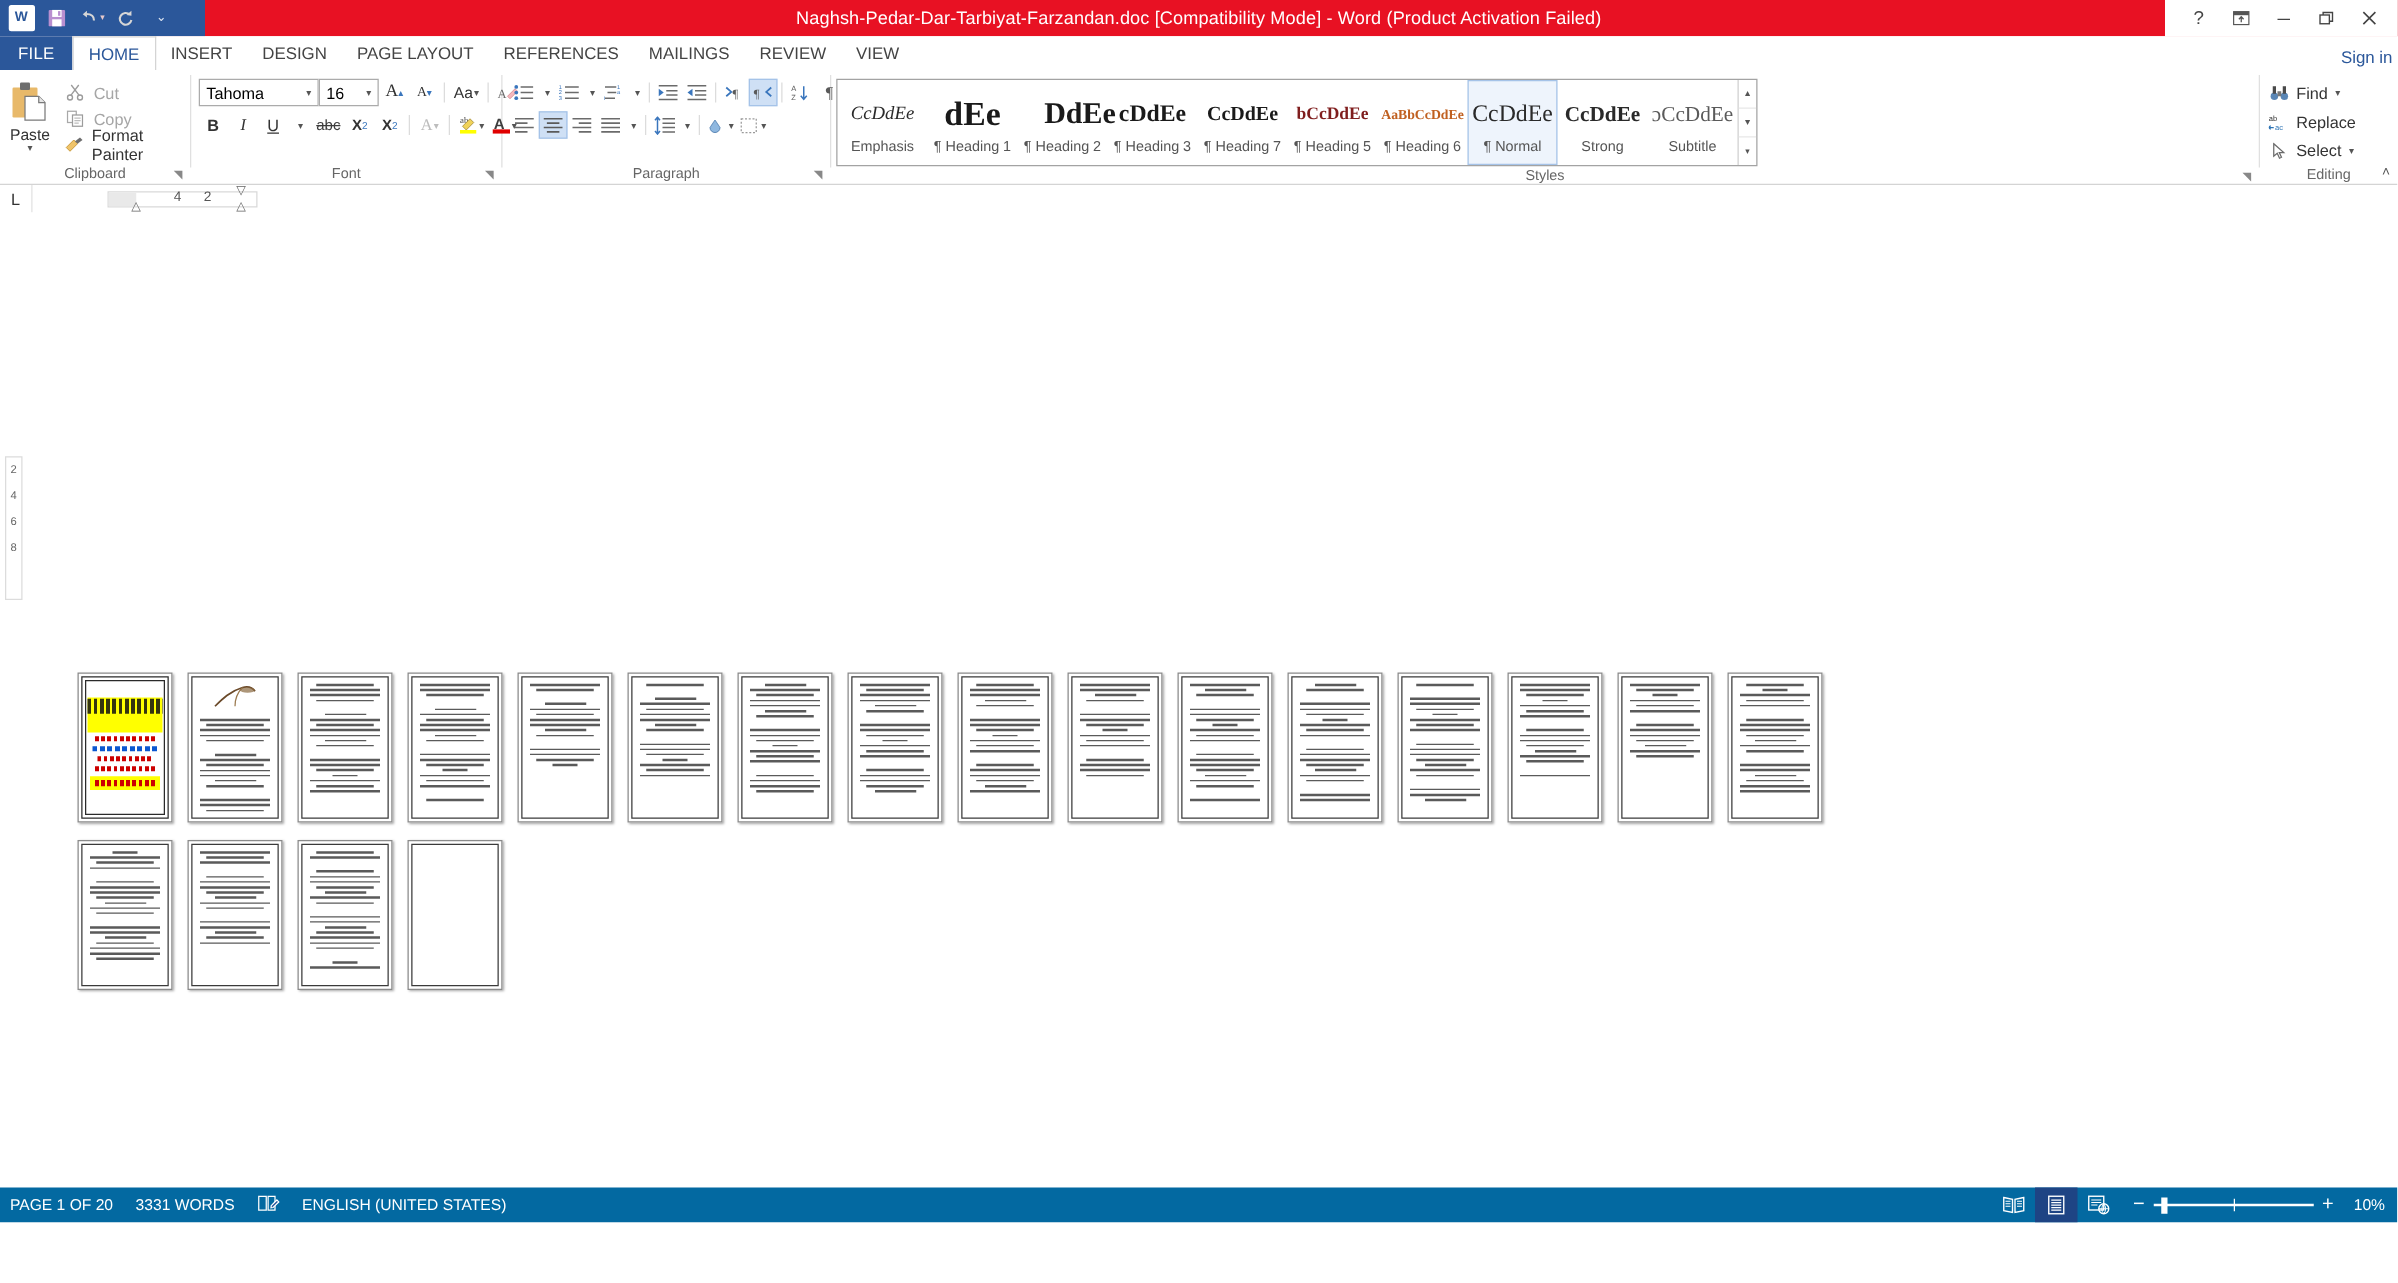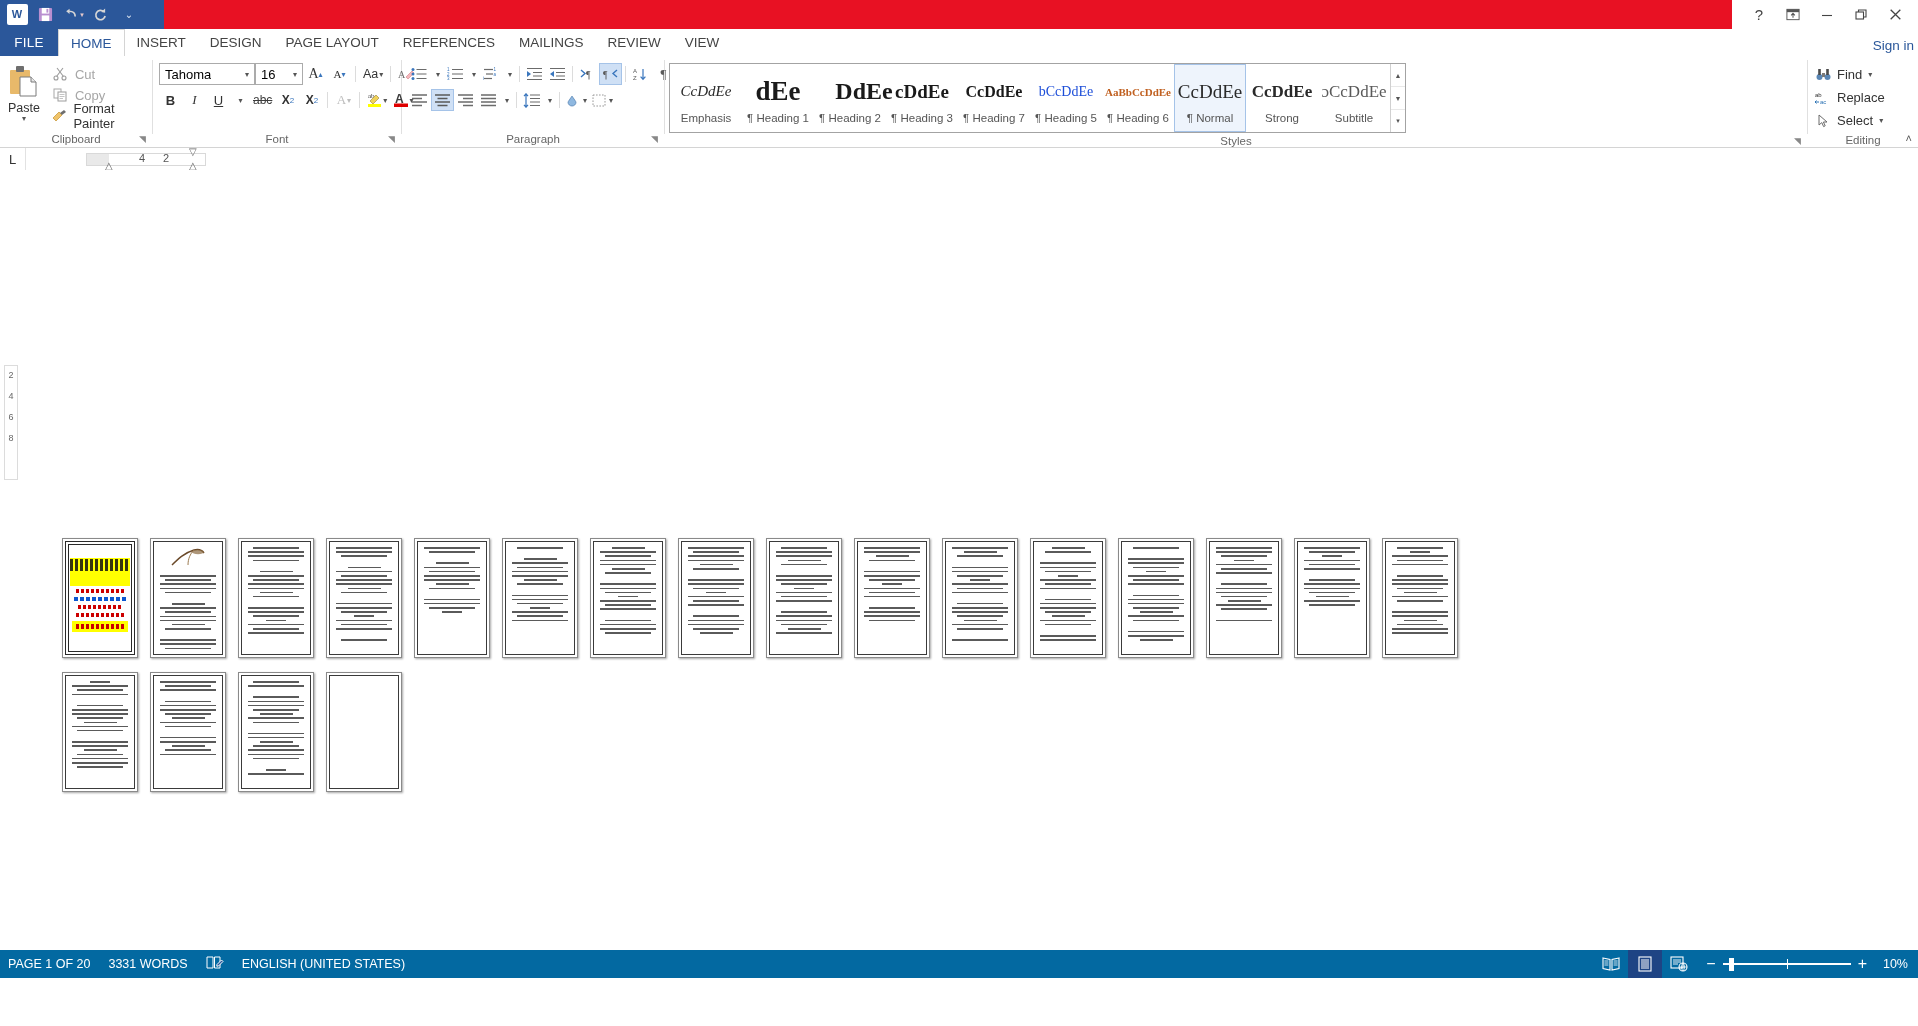--- a/index.html
+++ b/index.html
@@ -262,20 +262,21 @@
     </div>
     <div class="qat-ico">
       <svg width="16" height="15" viewBox="0 0 16 16">
           <path d="M11 5 A5 5 0 1 0 12.4 9.6" stroke="#d6d6d6" stroke-width="1.8" fill="none"></path>
           <path d="M12.4 1.6 L12.4 6 L8.2 5.4 Z" fill="#d6d6d6"></path>
         </svg>
     </div>
     <div class="qat-ico qat-more">⌄</div>
   </div>
 
+  <div class="title-text">Naghsh-Pedar-Dar-Tarbiyat-Farzandan.doc [Compatibility Mode]  -  Word (Product Activation Failed)</div>
 
   <div class="win-ctrls">
     <div class="win-btn help">?</div>
     <div class="win-btn">
       <svg width="16" height="15" viewBox="0 0 16 16">
           <rect x="1.5" y="2.5" width="13" height="11" fill="none" stroke="#555" stroke-width="1"></rect>
           <rect x="1.5" y="2.5" width="13" height="3" fill="#555"></rect>
           <path d="M8 11.5 L8 7 M6 9 L8 6.8 L10 9" stroke="#555" stroke-width="1.1" fill="none"></path>
         </svg>
     </div>
@@ -609,21 +610,21 @@
         </div>
         <div class="style-item">
           <div class="style-prev" style="font-weight:bold;font-size:19px;color:#1a1a1a;">cDdEe</div>
           <div class="style-name">¶ Heading 3</div>
         </div>
         <div class="style-item">
           <div class="style-prev" style="font-weight:bold;font-size:16px;color:#1a1a1a;">CcDdEe</div>
           <div class="style-name">¶ Heading 7</div>
         </div>
         <div class="style-item">
-          <div class="style-prev" style="font-weight:normal;font-size:14px;color:#1d4ed8;text-align:center;">bCcDdEe</div>
+          <div class="style-prev" style="font-weight:bold;font-size:14px;color:#7f1d1d;text-align:center;">bCcDdEe</div>
           <div class="style-name">¶ Heading 5</div>
         </div>
         <div class="style-item">
           <div class="style-prev" style="font-weight:bold;font-size:11px;color:#c06020;">AaBbCcDdEe</div>
           <div class="style-name">¶ Heading 6</div>
         </div>
         <div class="style-item sel">
           <div class="style-prev" style="font-size:19px;color:#2a2a2a;">CcDdEe</div>
           <div class="style-name">¶ Normal</div>
         </div>

